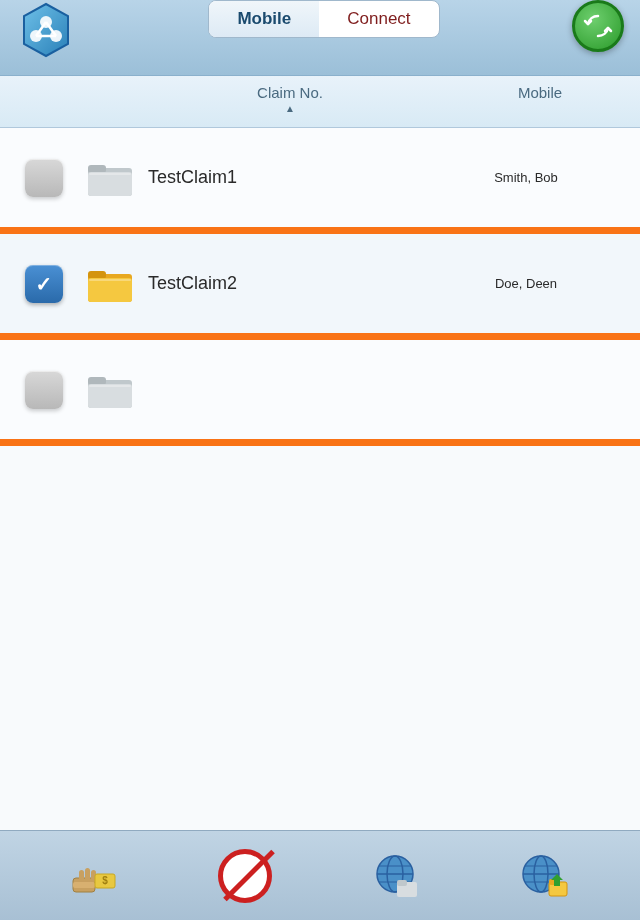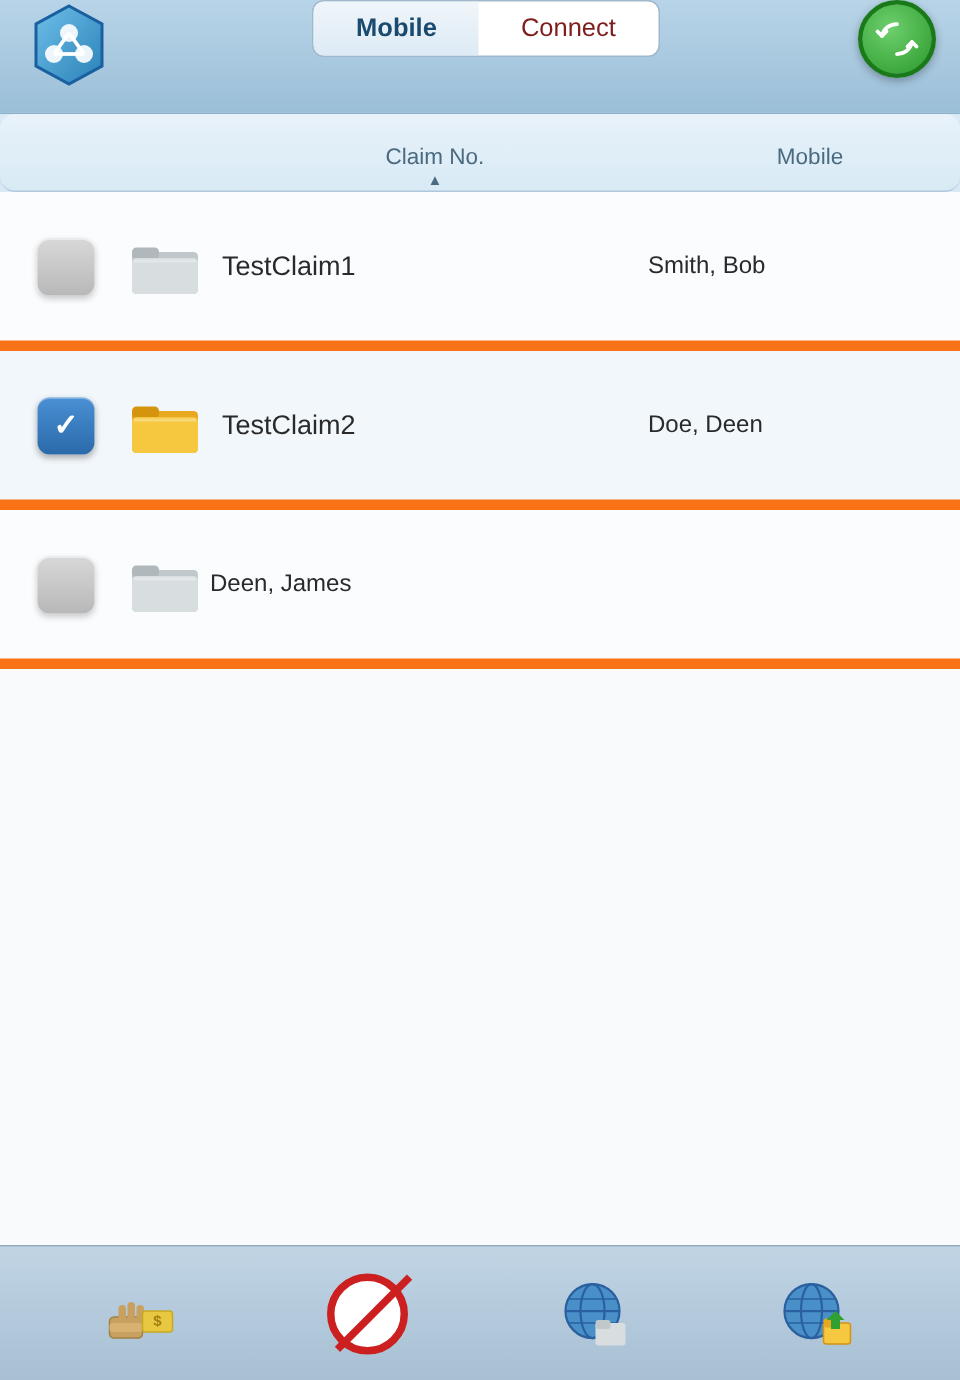--- a/index.html
+++ b/index.html
@@ -73,22 +73,21 @@
       height: 30px;
     }
 
     
     .table-header {
       height: 52px;
       background: linear-gradient(180deg, #e8f2fa 0%, #d8eaf5 100%);
       display: flex;
       align-items: flex-start;
       border-bottom: 1px solid #b0c8dc;
-      padding-top: 20px;
-      border-radius: 10px;
+      padding-top: 8px;
     }
 
     .col-check {
       width: 80px;
       flex-shrink: 0;
     }
 
     .col-folder {
       width: 60px;
       flex-shrink: 0;
@@ -217,23 +216,23 @@
     .cell-claim {
       flex: 1;
       font-size: 18px;
       color: #2a2a2a;
       padding-left: 8px;
     }
 
     .cell-insured {
       width: 200px;
       flex-shrink: 0;
-      font-size: 16px;
+      font-size: 13px;
       color: #2a2a2a;
-      text-align: left;
+      text-align: center;
       padding-right: 12px;
     }
 
     
     .footer {
       height: 90px;
       background: linear-gradient(180deg, #c0d4e4 0%, #a8c0d4 100%);
       border-top: 1px solid #90aac0;
       display: flex;
       align-items: center;
@@ -368,21 +367,20 @@
       <div class="checkbox unchecked"></div>
     </div>
     <div class="cell-folder">
       <svg class="folder-icon folder-grey" viewBox="0 0 44 36" width="44" height="36">
         <rect class="folder-back" x="0" y="8" width="44" height="28" rx="3"></rect>
         <rect class="folder-tab" x="0" y="5" width="18" height="8" rx="3"></rect>
         <rect class="folder-front" x="0" y="12" width="44" height="24" rx="3"></rect>
         <rect x="1" y="13" width="42" height="2" fill="rgba(255,255,255,0.3)" rx="1"></rect>
       </svg>
     </div>
-    <div class="cell-insured">Deen, James</div>
   </div>
 
 </div>
 
 <div class="footer">
 
   <div class="footer-btn">
     <svg viewBox="0 0 52 52" width="52" height="52">
 
       <rect x="4" y="28" width="22" height="14" rx="3" fill="#c8a060" stroke="#a08040" stroke-width="1"></rect>

